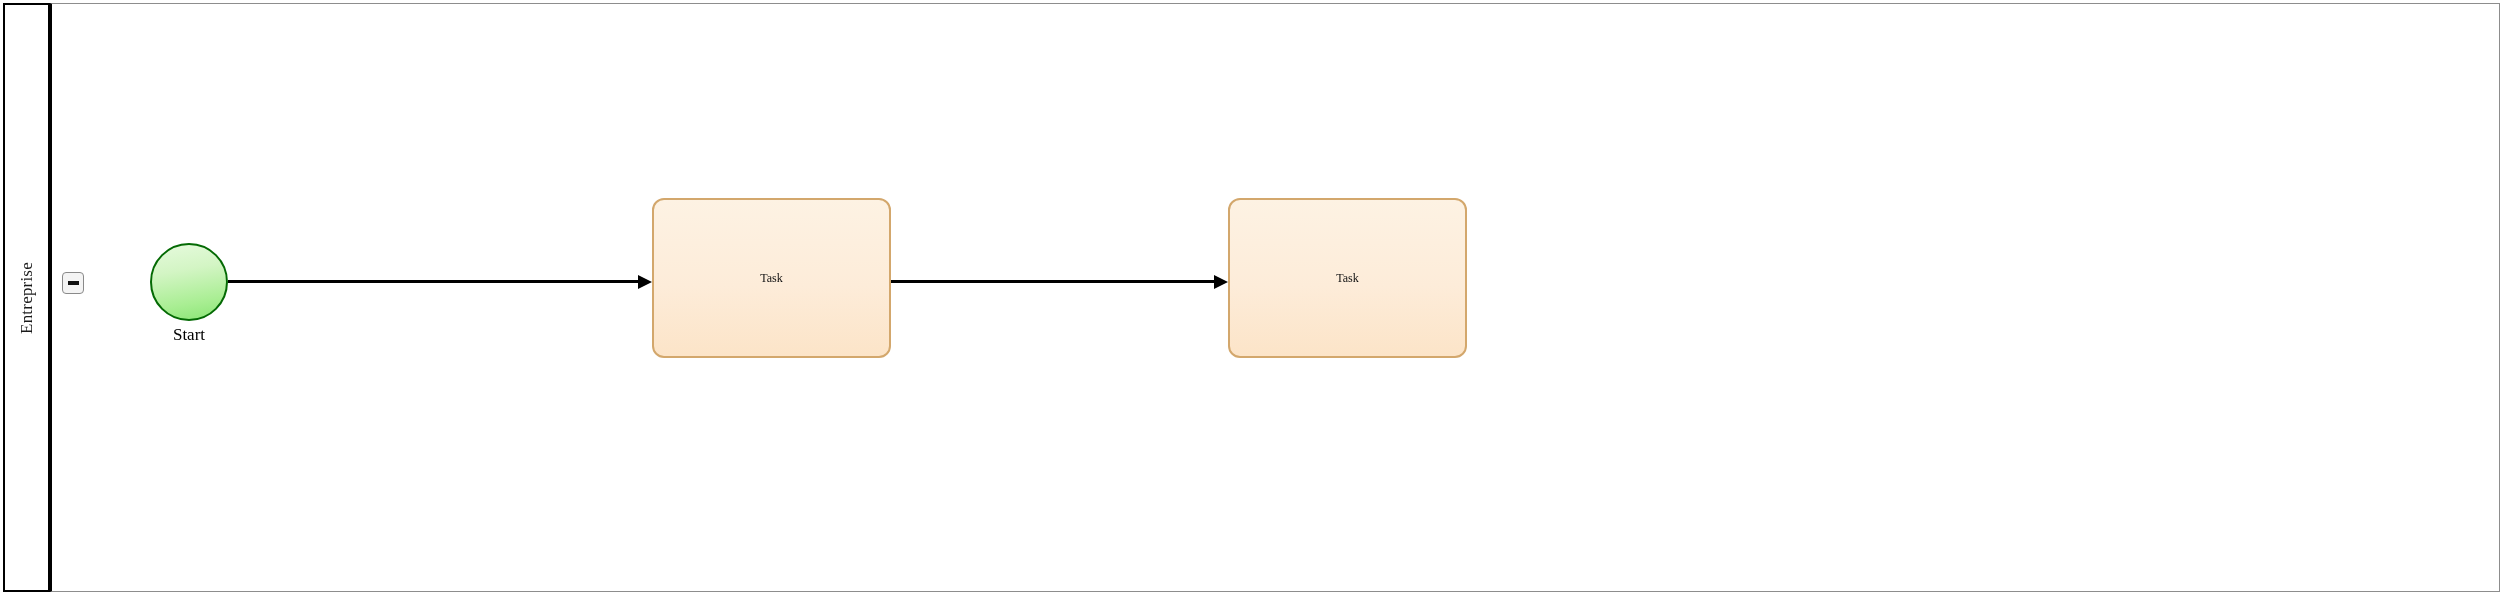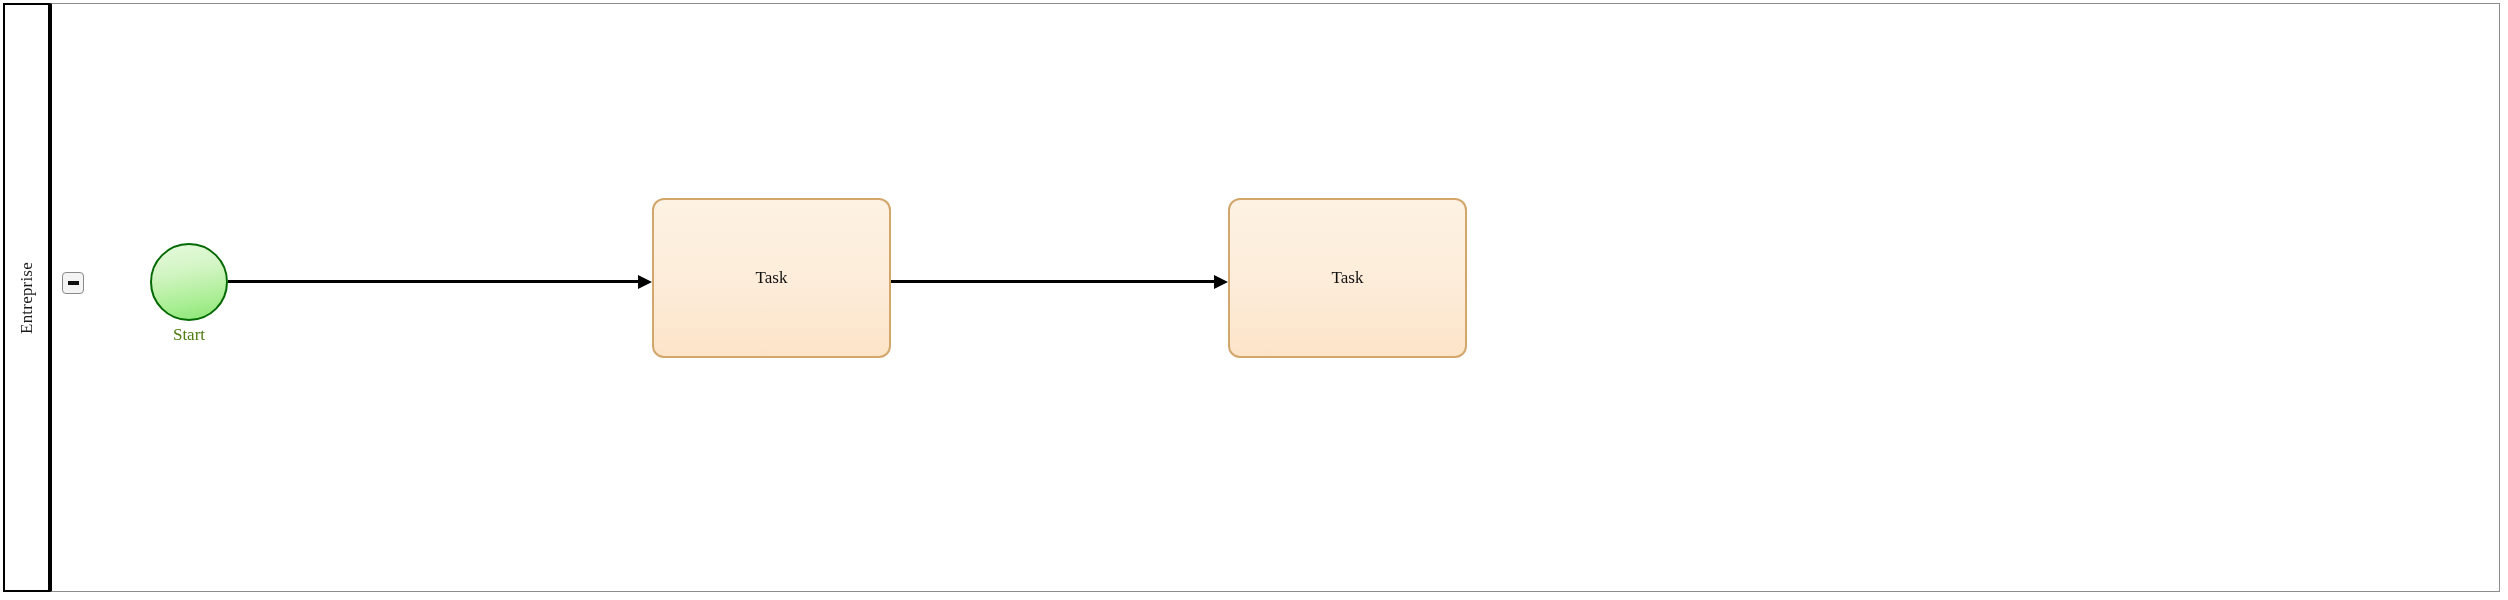--- a/index.html
+++ b/index.html
@@ -109,39 +109,39 @@
     border: 2.5px solid #046a04;
     background: linear-gradient(170deg, #e6fadd 0%, #d3f5c4 35%, #a9ee93 75%, #8ae575 100%);
   }
   .start-label {
     position: absolute;
     left: 50%;
     top: 82px;
     transform: translateX(-50%);
     white-space: nowrap;
     font-size: 17px;
-    color: #4d7c0f;
+    color: #000000;
   }
 
   
   .task {
     position: absolute;
     top: 198px;
     width: 239px;
     height: 160px;
     box-sizing: border-box;
     border: 2px solid #d3a76c;
     border-radius: 12px;
     background: linear-gradient(180deg, #fdf2e3 0%, #fdecd9 55%, #fce4c8 100%);
     display: flex;
     align-items: center;
     justify-content: center;
   }
   .task-label {
-    font-size: 17px;
+    font-size: 12px;
     color: #111111;
   }
   #task-1 { left: 652px; }
   #task-2 { left: 1228px; }
 
   
   .flow {
     position: absolute;
     top: 275px;
     height: 14px;

